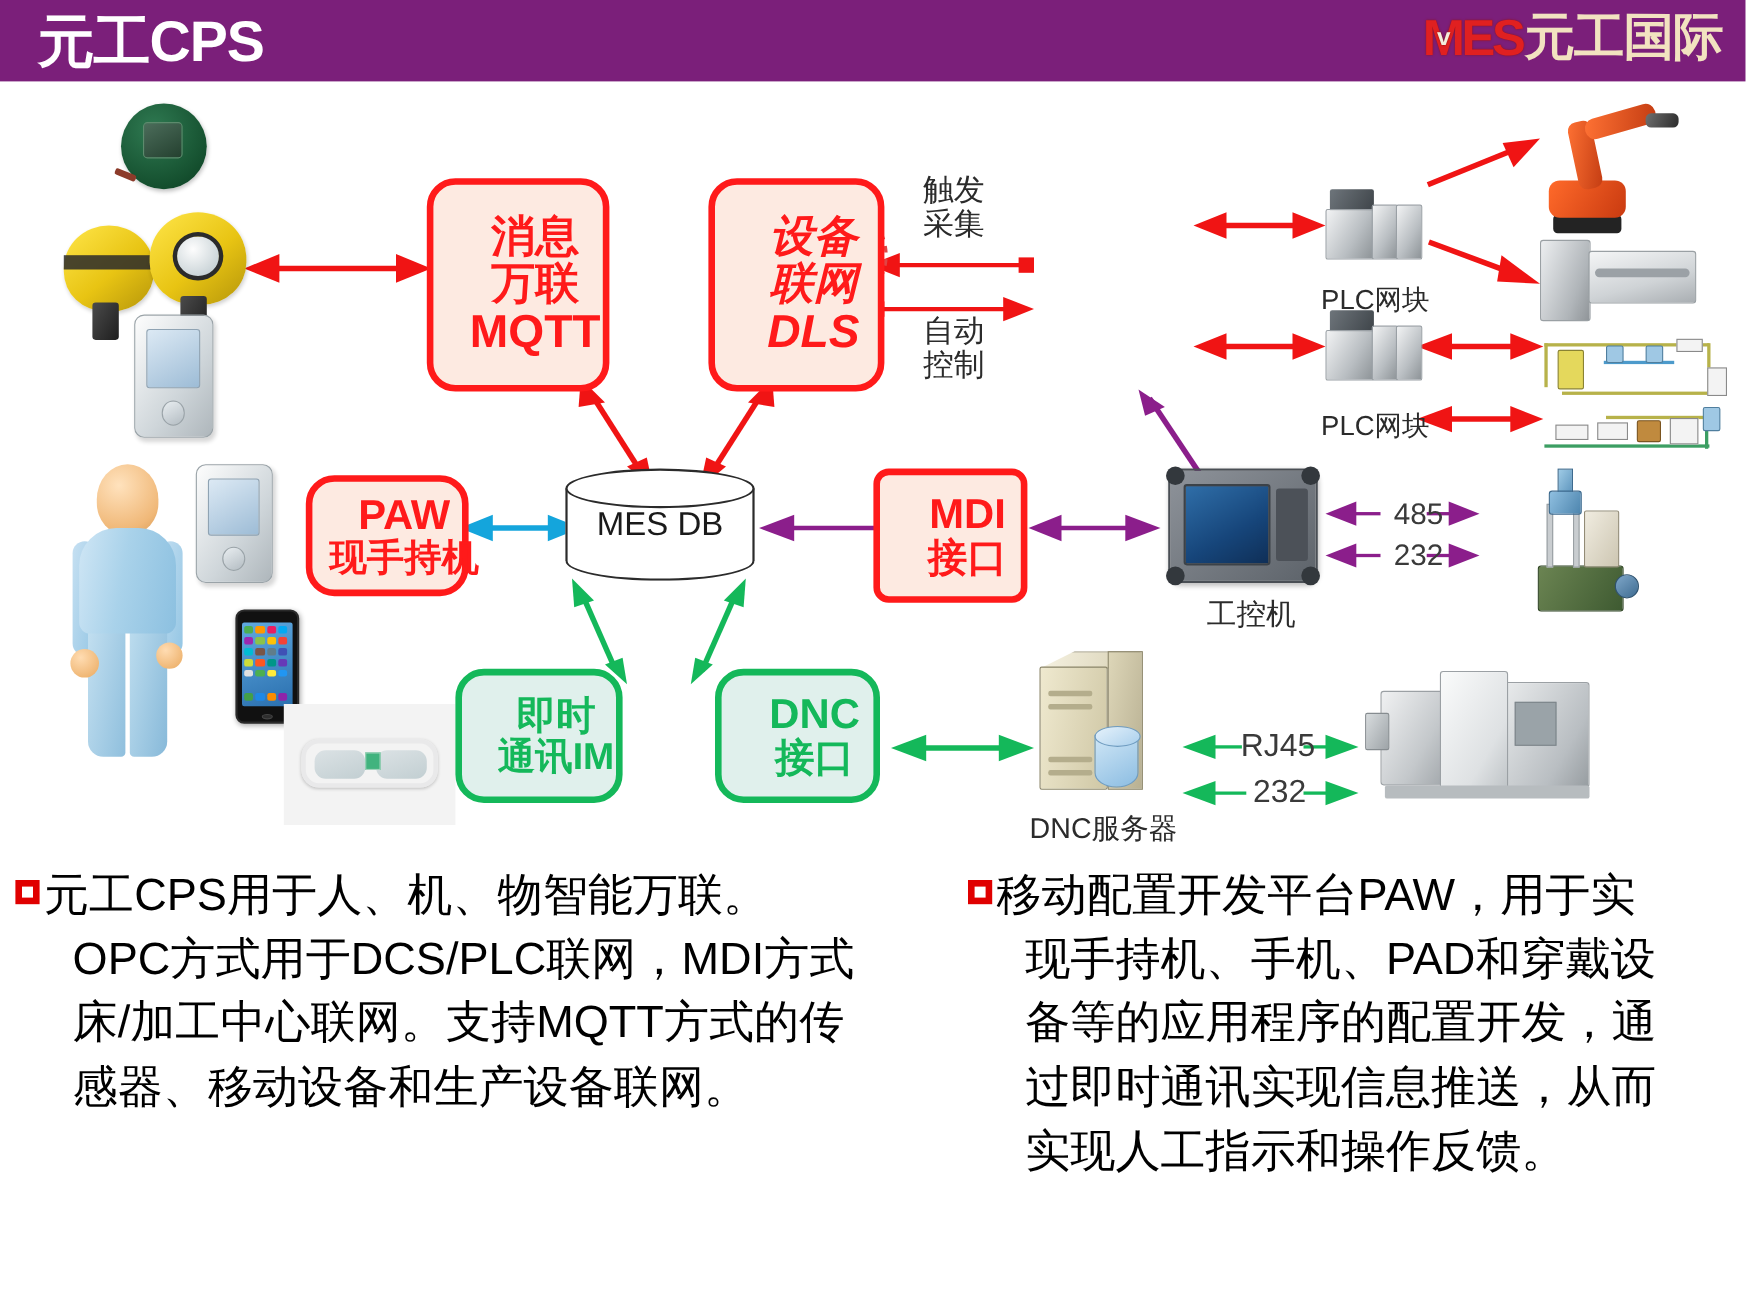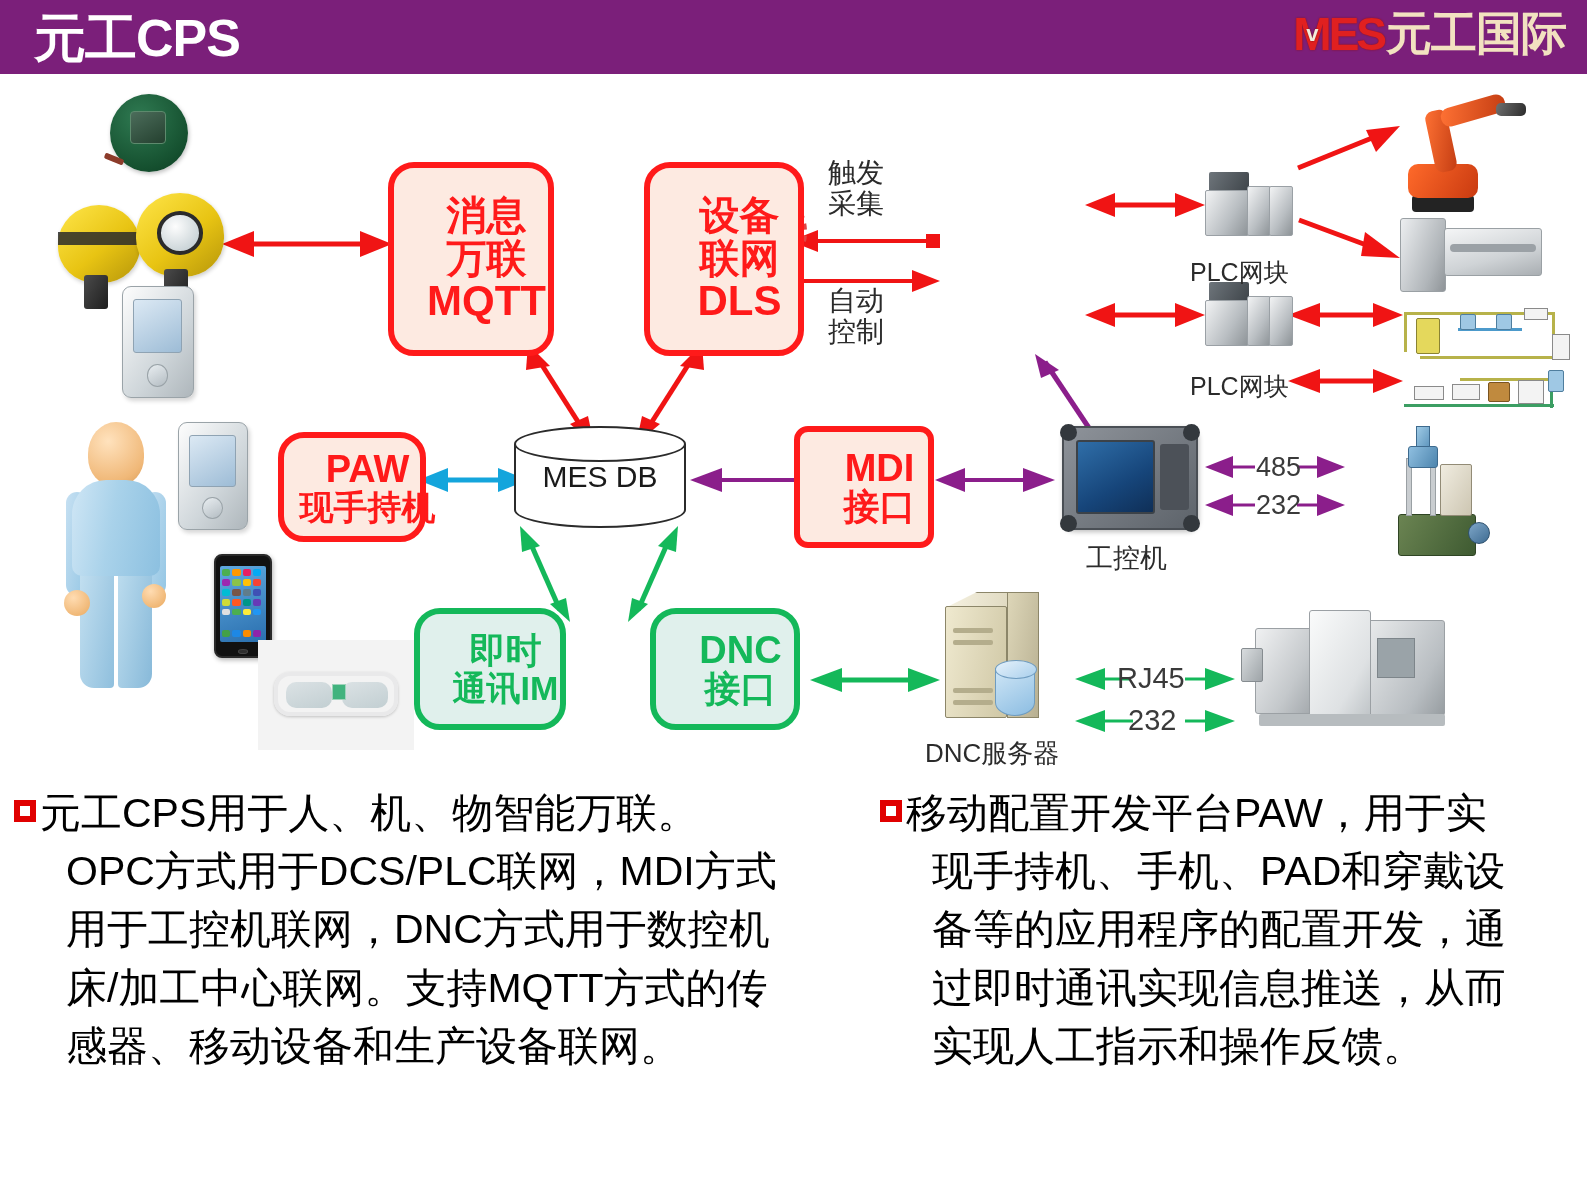--- a/index.html
+++ b/index.html
@@ -72,21 +72,21 @@
   }
   .db-label {
     position:absolute; left:0; top:0; width:100%; height:100%;
     display:flex; align-items:center; justify-content:center;
     font-size:30px; color:#1a1a1a; z-index:3;
   }
 
   
   .dlabel {
     position:absolute; color:#2b2b2b; white-space:nowrap;
-    font-size:22px; text-align:left;
+    font-size:22px; text-align:left;margin-left:11px;
   }
   .dlabel.cn2 { font-size:28px; line-height:1.1; }
 
   
   .arw { position:absolute; }
   .arw svg { display:block; overflow:visible; }
 
   
   .art { position:absolute; }
 
@@ -625,21 +625,21 @@
       <div class="pan"></div>
       <div class="foot"></div>
     </div>
 
     <div class="node red" style="left:388px;top:88px;width:166px;height:194px;font-size:40px;">
       <span class="l">消息</span>
       <span class="l">万联</span>
       <span class="l" style="font-size:42px;">MQTT</span>
     </div>
 
-    <div class="node red" style="left:644px;top:88px;width:160px;height:194px;font-size:40px;">
+    <div class="node red" style="left:644px;top:88px;width:160px;height:194px;font-size:40px;font-style:italic;">
       <span class="l">设备</span>
       <span class="l">联网</span>
       <span class="l" style="font-size:42px;">DLS</span>
     </div>
 
 
     <div class="node red" style="left:278px;top:358px;width:148px;height:110px;font-size:34px;">
       <span class="l" style="font-size:38px;">PAW</span>
       <span class="l">现手持机</span>
     </div>
@@ -689,21 +689,20 @@
   </div>
 
   <div class="bullets">
 
     <div class="col left">
       <div class="bullet">
         <div class="marker"></div>
         <div class="btext">
           <span class="ln">元工CPS用于人、机、物智能万联。</span>
           <span class="ln">OPC方式用于DCS/PLC联网，MDI方式</span>
-          <span class="ln">用于工控机联网，DNC方式用于数控机</span>
           <span class="ln">床/加工中心联网。支持MQTT方式的传</span>
           <span class="ln">感器、移动设备和生产设备联网。</span>
         </div>
       </div>
     </div>
 
     <div class="col right">
       <div class="bullet">
         <div class="marker"></div>
         <div class="btext">

